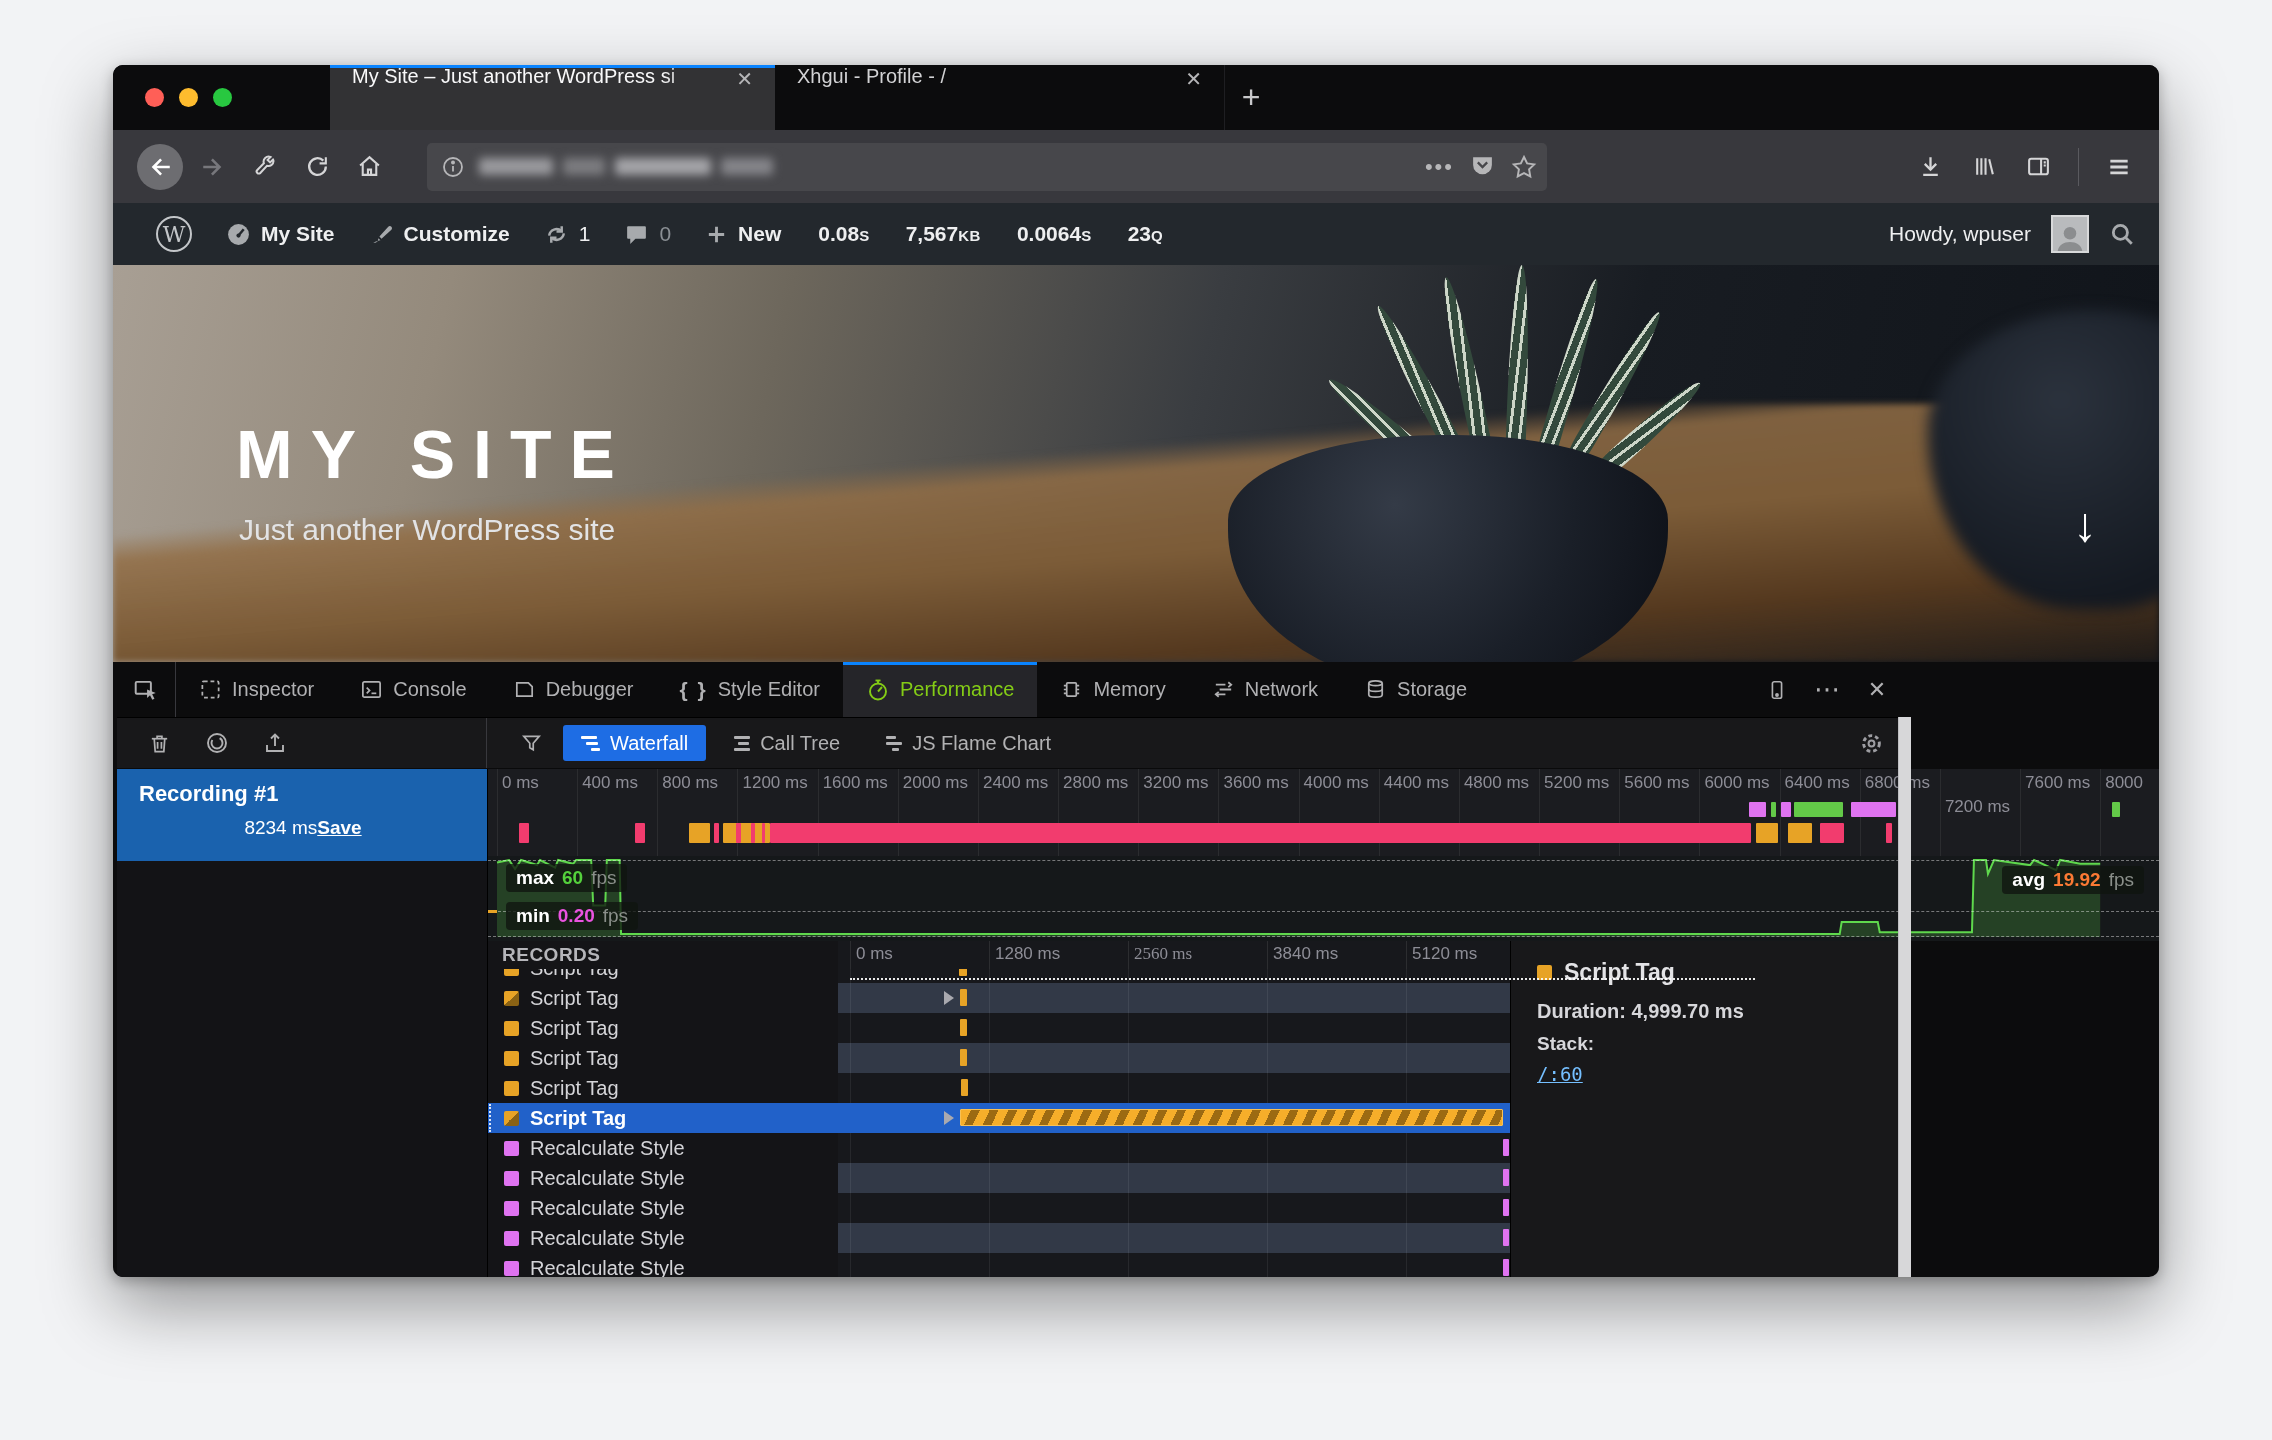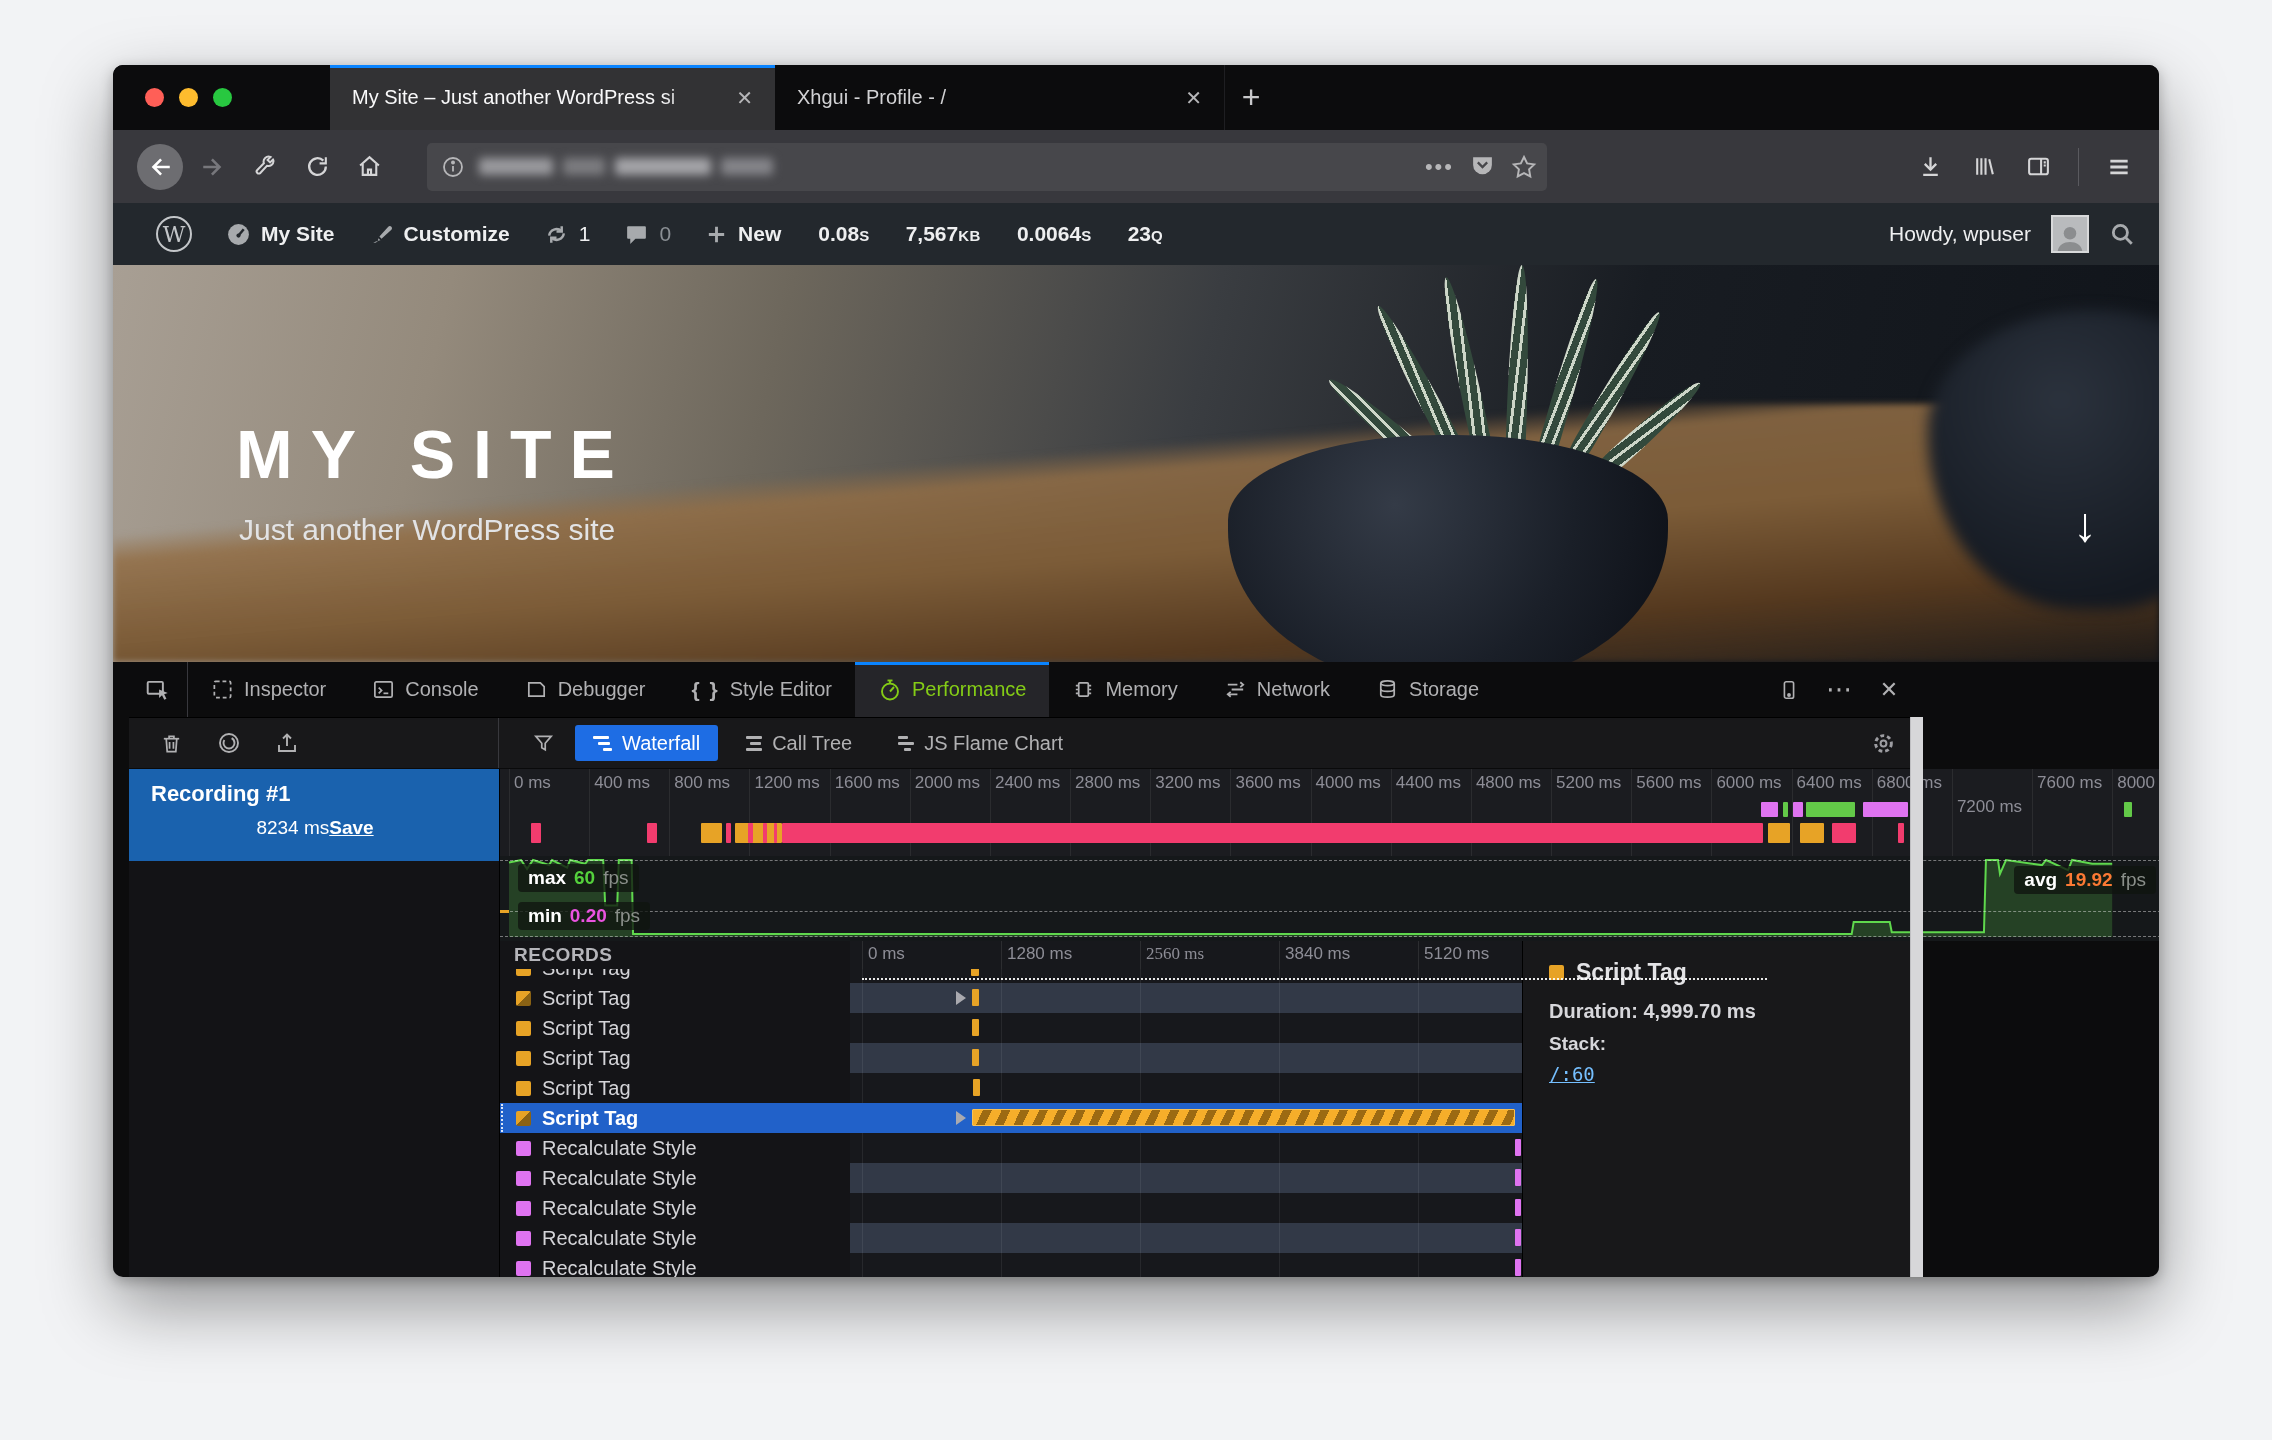--- a/index.html
+++ b/index.html
@@ -4,21 +4,21 @@
 <style>
   html,body{margin:0;padding:0;}
   body{width:2272px;height:1440px;background:#f2f3f5;font-family:"Liberation Sans",sans-serif;overflow:hidden;position:relative;}
   .window{position:absolute;left:113px;top:65px;width:2046px;height:1212px;border-radius:10px;overflow:hidden;
           box-shadow:0 28px 70px rgba(0,0,0,.40),0 4px 14px rgba(0,0,0,.25);background:#0c0c0d;}
   
   .tabbar{height:65px;background:#0c0c0d;display:flex;align-items:stretch;}
   .traffic{width:217px;display:flex;align-items:center;gap:15px;padding-left:32px;box-sizing:border-box;}
   .light{width:19px;height:19px;border-radius:50%;}
   .light.red{background:#ff5f57}.light.yellow{background:#febc2e}.light.green{background:#28c840}
-  .tab{width:445px;display:flex;align-items:center;padding:0 16px 0 22px;box-sizing:border-box;position:relative;color:#d2d2d4;font-size:20px;}
+  .tab{width:445px;display:flex;align-items:flex-start;padding:0 16px 0 22px;box-sizing:border-box;position:relative;color:#d2d2d4;font-size:20px;}
   .tab.active{background:#323234;color:#f9f9fa;}
   .tab.active::before{content:"";position:absolute;left:0;top:0;right:0;height:3px;background:#0a84ff;}
   .tab .tab-title{flex:1;white-space:nowrap;overflow:hidden;-webkit-mask-image:linear-gradient(90deg,#000 82%,transparent 98%);mask-image:linear-gradient(90deg,#000 82%,transparent 98%);}
   .tab .tab-close{font-size:20px;color:#b6b6b8;padding:2px 6px;border-radius:3px;}
   .tab:not(.active){border-right:1px solid #1f1f22;width:450px;}
   .newtab{width:52px;display:flex;align-items:center;justify-content:center;color:#c8c8ca;font-size:32px;font-weight:300;}
   
   .navbar{height:73px;background:#38383d;display:flex;align-items:center;padding:0 18px 0 24px;box-sizing:border-box;gap:8px;}
   .nbtn{width:44px;height:44px;display:flex;align-items:center;justify-content:center;border-radius:6px;color:#d5d5d7;flex:0 0 auto;}
   .nbtn svg{display:block;}
@@ -50,21 +50,21 @@
   .hero .pot{position:absolute;left:1115px;top:170px;width:440px;height:250px;border-radius:48% 48% 46% 46%/34% 34% 62% 62%;
     background:radial-gradient(circle at 38% 28%,#343b47,#1a1f28 55%,#0e1118 90%);}
   .hero .pot2{position:absolute;left:1815px;top:45px;width:330px;height:300px;border-radius:50% 50% 46% 46%/40% 40% 58% 58%;
     background:radial-gradient(circle at 40% 30%,#2b323d,#141921 70%);filter:blur(7px);}
   .leaf{position:absolute;width:20px;height:170px;border-radius:50% 50% 40% 40%/70% 70% 20% 20%;
     background:repeating-linear-gradient(95deg,#33493c 0 7px,#cdd6c8 7px 10px);}
   .hero-title{position:absolute;left:123px;top:150px;color:#fff;font-size:68px;font-weight:bold;letter-spacing:18px;}
   .hero-sub{position:absolute;left:126px;top:248px;color:#e2e3e5;font-size:30px;}
   .hero-arrow{position:absolute;left:1960px;top:232px;color:#fff;font-size:48px;font-weight:bold;}
   
-  .devtools{position:absolute;left:16px;top:597px;width:1794px;height:615px;background:#141417;}
+  .devtools{position:absolute;left:4px;top:597px;width:1794px;height:615px;background:#141417;}
   .dt-tabs{height:55px;background:#0c0c0d;display:flex;align-items:stretch;border-bottom:1px solid #000;color:#b1b1b3;font-size:20px;}
   .dt-pick{width:58px;display:flex;align-items:center;justify-content:center;border-right:1px solid #38383d;color:#b1b1b3;}
   .dt-tab{display:flex;align-items:center;gap:10px;padding:0 23px;position:relative;}
   .dt-tab.active{background:#252529;color:#84cc16;}
   .dt-tab.active::before{content:"";position:absolute;left:0;top:0;right:0;height:3px;background:#0a84ff;}
   .dt-tab .glyph{font-size:21px;font-weight:bold;letter-spacing:2px;}
   .dt-tabs-right{margin-left:auto;display:flex;align-items:center;gap:6px;padding-right:12px;}
   .dt-iconbtn{width:44px;height:44px;display:flex;align-items:center;justify-content:center;color:#b1b1b3;}
   .dt-toolbar{height:51px;background:#18181a;border-bottom:1px solid #0a0a0b;display:flex;align-items:center;box-sizing:border-box;}
   .dt-toolbar-left{width:370px;display:flex;align-items:center;gap:14px;padding-left:20px;box-sizing:border-box;border-right:1px solid #38383d;height:100%;color:#9d9da2;}

